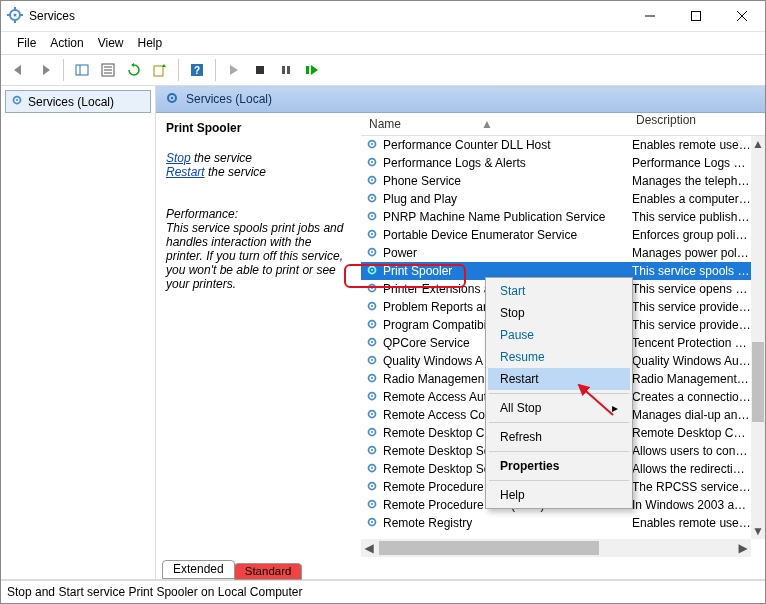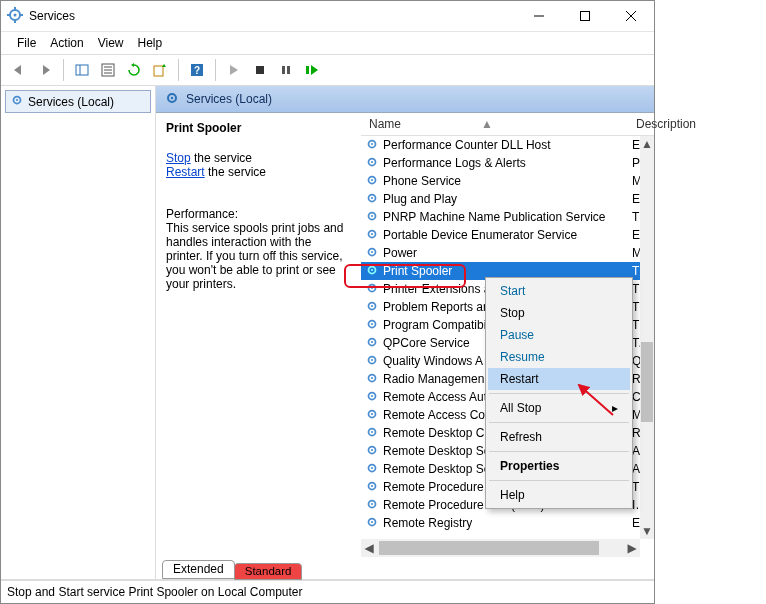--- a/index.html
+++ b/index.html
@@ -1,16 +1,16 @@
 <!DOCTYPE html>
 <html><head>
 <meta charset="utf-8">
 <style>
   html, body { margin:0; padding:0; font-family: "Segoe UI", Tahoma, sans-serif; font-size:12px; color:#000; background:#fff; }
-  .window { width:655px; height:604px; border:1px solid #888; box-sizing:border-box; display:flex; flex-direction:column; position:relative; }
+  .window { width:766px; height:604px; border:1px solid #888; box-sizing:border-box; display:flex; flex-direction:column; position:relative; }
   
   .titlebar { height:30px; display:flex; align-items:center; justify-content:space-between; padding-left:6px; border-bottom:1px solid #e5e5e5; }
   .titlebar-left { display:flex; align-items:center; gap:6px; }
   .titlebar-buttons { display:flex; }
   .titlebar-buttons div { width:46px; height:30px; display:flex; align-items:center; justify-content:center; }
   
   .menubar { height:22px; display:flex; align-items:center; gap:14px; padding-left:16px; border-bottom:1px solid #dcdcdc; }
   .menubar span { cursor:default; }
   
   .toolbar { height:30px; display:flex; align-items:center; padding-left:6px; gap:2px; border-bottom:1px solid #dcdcdc; }
@@ -19,23 +19,23 @@
   
   .main { flex:1; display:flex; min-height:0; border-bottom:1px solid #dcdcdc; }
   .leftpane { width:155px; border-right:1px solid #dcdcdc; padding:4px; box-sizing:border-box; }
   .tree-node { display:flex; align-items:center; gap:4px; padding:2px 4px; border:1px solid #9ac; background:#e8f0fa;}
   .rightpane { flex:1; display:flex; flex-direction:column; min-width:0; }
   .rp-header { height:26px; background:linear-gradient(#c1d6f1,#a7c4ea); display:flex; align-items:center; gap:6px; padding-left:8px; border-bottom:1px solid #9ab; color:#103060;}
   .rp-body { flex:1; display:flex; min-height:0;}
   .detail-pane { width:205px; padding:8px 10px; box-sizing:border-box; }
   .detail-pane h2 { font-size:12px; font-weight:bold; margin:0 0 16px 0;}
   .detail-pane a { color:#0645cc; text-decoration:underline; }
-  .detail-pane p { margin:0; }
+  .detail-pane p { margin:0;font-style:italic; }
   .list-wrapper { flex:1; display:flex; flex-direction:column; min-width:0;}
-  .col-headers { height:22px; display:flex; align-items:center; font-weight:normal; color:#333; border-bottom:1px solid #e0e0e0; padding-right:14px;}
+  .col-headers { height:22px; display:flex; font-weight:normal; color:#333; border-bottom:1px solid #e0e0e0; padding-right:14px;}
   .col-name { flex:0 0 263px; padding-left:8px; display:flex; align-items:center; gap:80px;}
   .col-desc { flex:1; padding-left:4px;}
   .list { flex:1; overflow:hidden; position:relative;}
   .row { display:flex; align-items:center; height:18px; white-space:nowrap; padding-right:14px;}
   .row .cell-name { flex:0 0 263px; padding-left:4px; display:flex; align-items:center; gap:4px; overflow:hidden;}
   .row .cell-desc { flex:1; overflow:hidden; text-overflow:ellipsis; padding-left:4px;}
   .row.selected  { background:#1e7ad9; color:#fff; }
   .row.selected .gear-icon svg { filter:brightness(1.8);}
   .gear-icon svg { width:14px; height:14px; }
   .list-scrollbar { position:absolute; right:0; top:0; bottom:18px; width:14px; background:#f0f0f0; }

